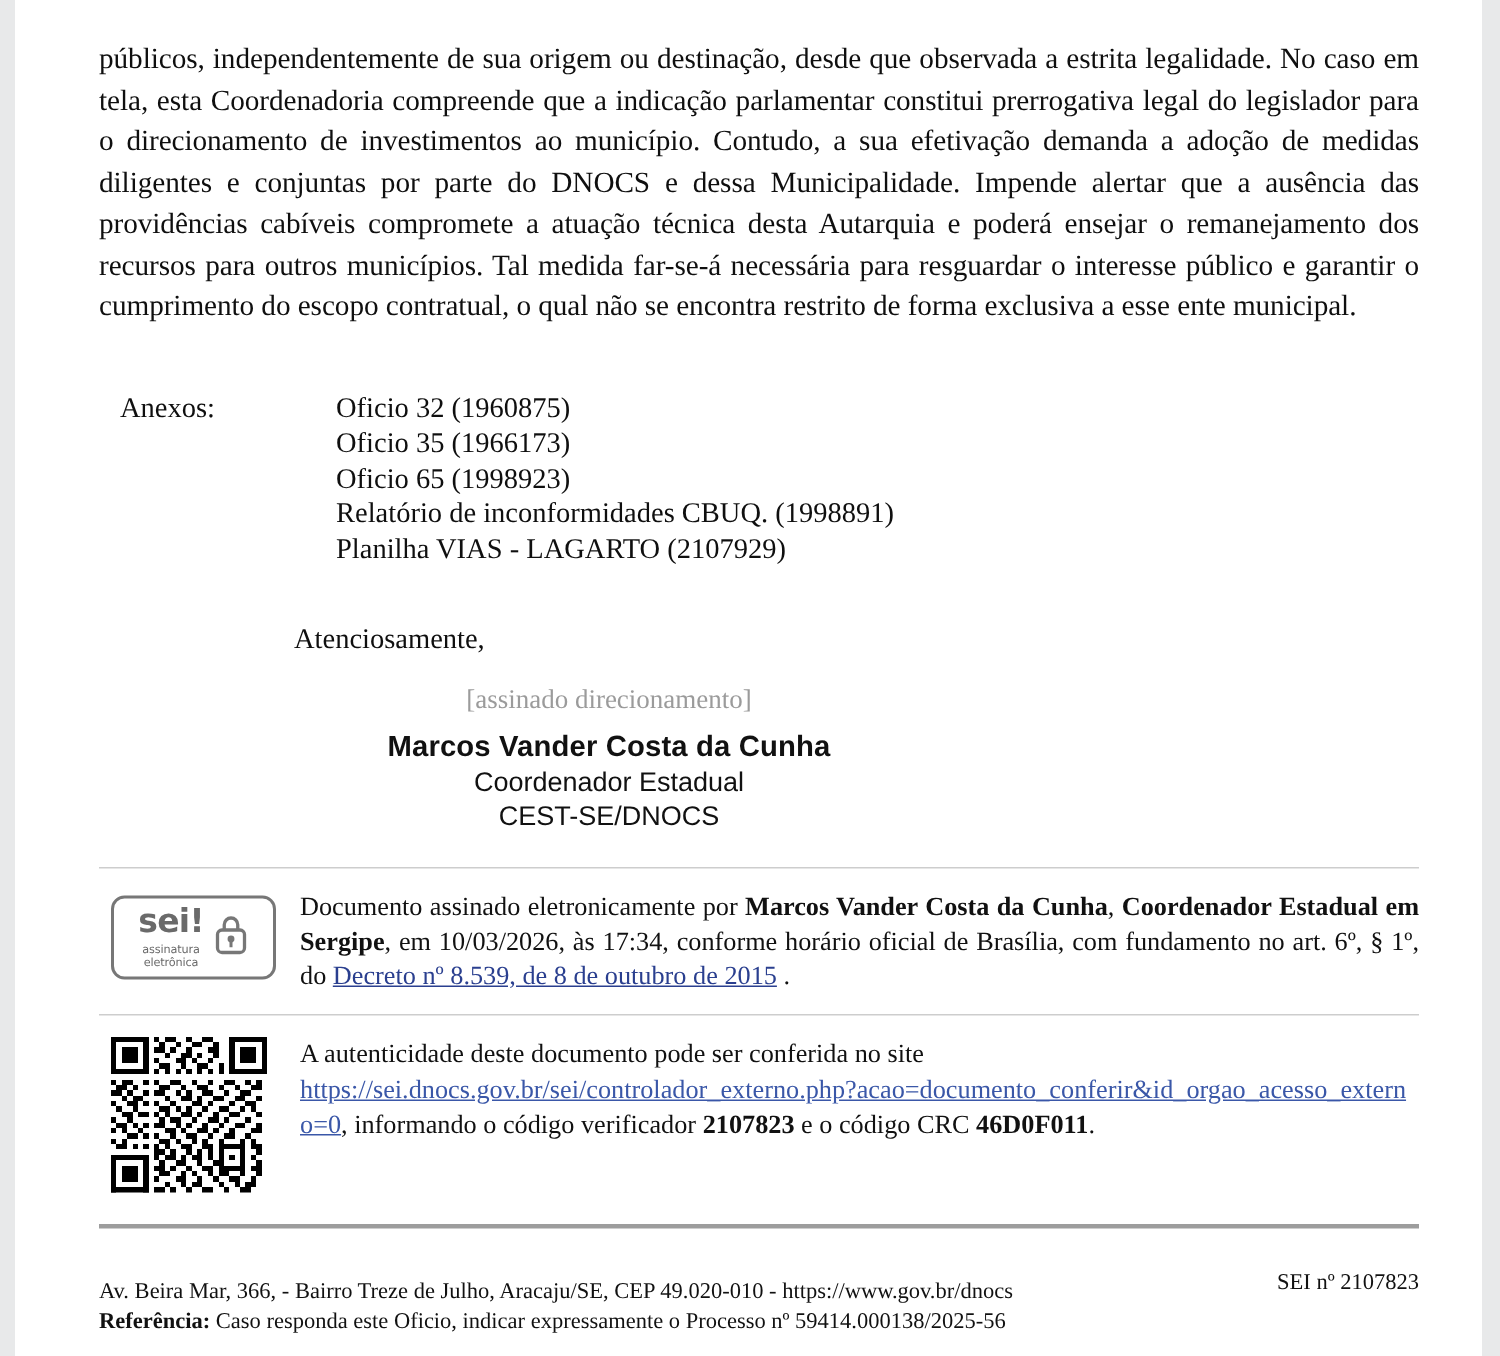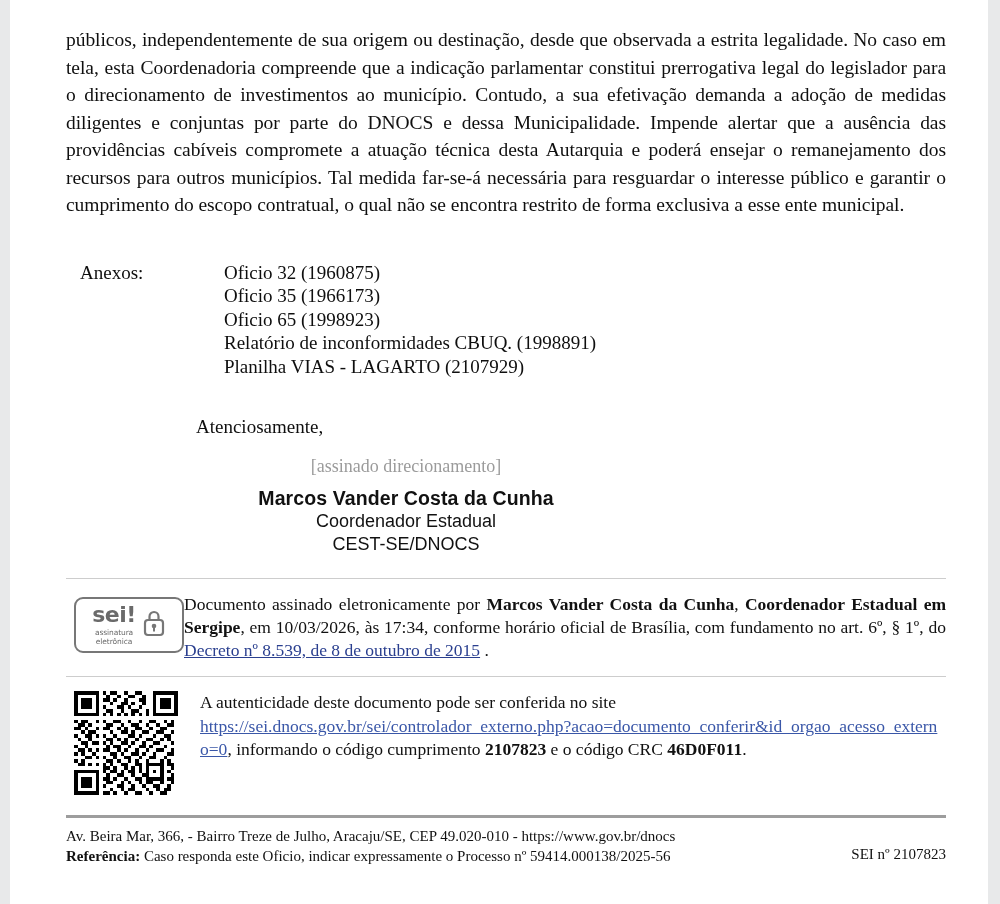--- a/index.html
+++ b/index.html
@@ -164,20 +164,21 @@
     color: #6a6a6a;
     text-align: center;
     margin-top: 2px;
     line-height: 9px;
     letter-spacing: -0.1px;
   }
   .lock-icon { display: block; }
 
   .stamp-text {
     flex: 1 1 auto;
+    padding-left: 16px;
     font-size: 17.5px;
     line-height: 23px;
     color: #111;
     text-align: justify;
   }
   .stamp-text b { font-weight: bold; }
 
   
   .qr-block {
     display: flex;
@@ -212,21 +213,21 @@
   
   .footer {
     display: flex;
     justify-content: space-between;
     align-items: flex-start;
     padding-top: 8px;
     font-size: 15px;
     line-height: 20px;
     color: #111;
   }
-  .footer-left { flex: 1 1 auto; }
+  .footer-left { flex: 1 1 auto; margin-top: 24px; }
   .footer-right {
     flex: 0 0 auto;
     padding-top: 18px;
     white-space: nowrap;
     font-size: 15px;
   }
   .footer b { font-weight: bold; }
 </style>
 </head>
 <body>
@@ -515,21 +516,21 @@
               <rect x="14" y="28" width="1" height="1"></rect>
                 <rect x="17" y="28" width="2" height="1"></rect>
               <rect x="21" y="28" width="1" height="1"></rect>
                 <rect x="24" y="28" width="2" height="1"></rect>
             </g>
           </svg>
         </div>
 
         <div class="qr-text">
           <span>A autenticidade deste documento pode ser conferida no site</span><br>
-          <a href="#" class="doclink url">https://sei.dnocs.gov.br/sei/controlador_externo.php?acao=documento_conferir&amp;id_orgao_acesso_externo=0</a><span>, informando o código cumprimento </span><b>2107823</b><span> e o código CRC </span><b>46D0F011</b><span>.</span>
+          <a href="#" class="doclink url">https://sei.dnocs.gov.br/sei/controlador_externo.php?acao=documento_conferir&amp;id_orgao_acesso_externo=0</a><span>, informando o código verificador </span><b>2107823</b><span> e o código CRC </span><b>46D0F011</b><span>.</span>
         </div>
       </div>
 
       <div class="rule thick"></div>
 
       <div class="footer">
         <div class="footer-left">
           <div>Av. Beira Mar, 366, - Bairro Treze de Julho, Aracaju/SE, CEP 49.020-010 - https://www.gov.br/dnocs</div>
           <div><b>Referência:</b><span> Caso responda este Oficio, indicar expressamente o Processo nº 59414.000138/2025-56</span></div>
         </div>

